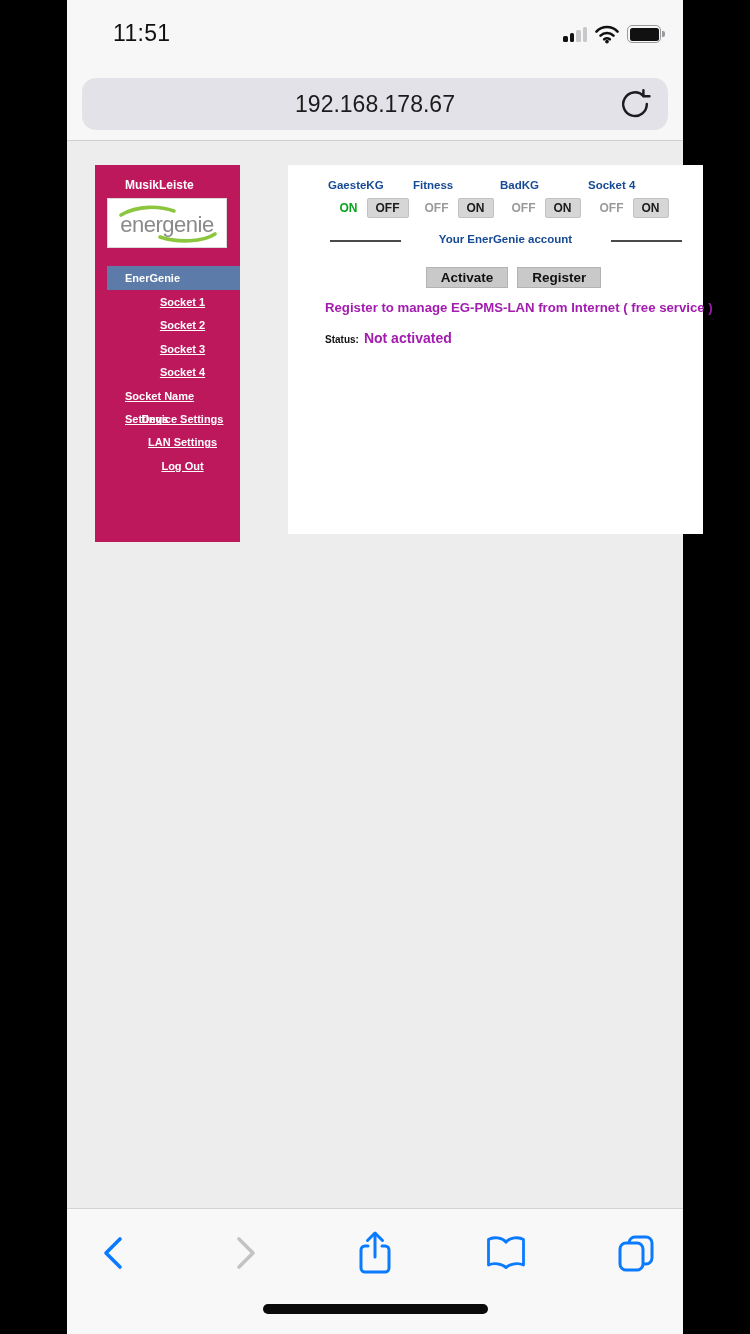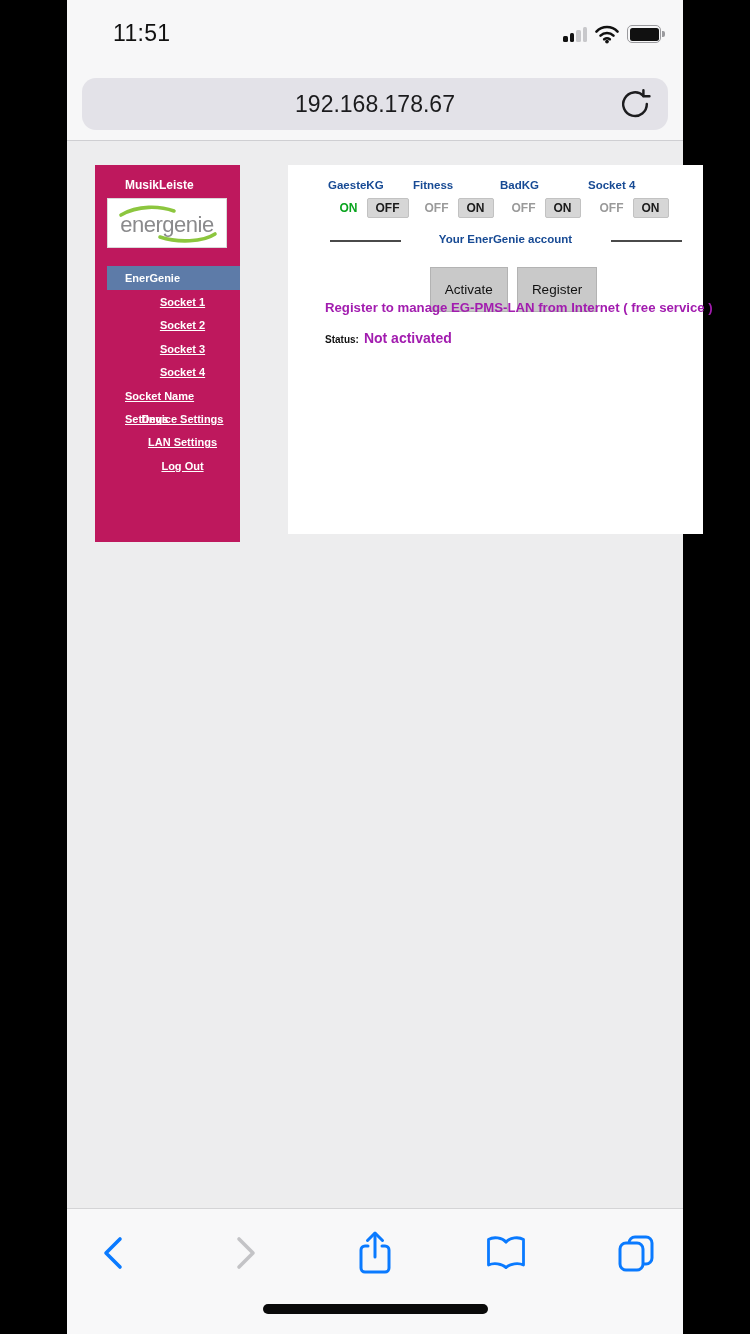--- a/index.html
+++ b/index.html
@@ -48,21 +48,21 @@
   .sstatus.on{color:#0aa41f;}
   .sstatus.off{color:#9a9a9a;}
   .sbtn{background:#d6d6d6;border:1px solid #c2c2c2;border-radius:2px;padding:2px 8px;font-size:12px;font-weight:700;color:#1a1a1a;cursor:pointer;}
 
   .acct-line{position:absolute;height:0;border-top:2px solid #4a4a4a;width:71px;}
   .acct-line.l{left:42px;top:75px;}
   .acct-line.r{left:323px;top:75px;}
   .acct-title{position:absolute;left:125px;top:68px;width:185px;text-align:center;font-size:11.5px;font-weight:700;color:#174a94;}
 
   .btnrow{position:absolute;left:18px;top:102px;width:100%;display:flex;justify-content:center;gap:9px;}
-  .graybtn{background:#c9c9c9;border:1px solid #b3b3b3;padding:14px 14px;font-size:13.5px;font-weight:400;color:#111;cursor:pointer;}
+  .graybtn{background:#c9c9c9;border:1px solid #b3b3b3;padding:2px 14px;font-size:13.5px;font-weight:700;color:#111;cursor:pointer;}
 
   .reginfo{position:absolute;left:37px;top:135px;font-size:13.2px;font-weight:700;color:#a21caf;white-space:nowrap;}
   .statusrow{position:absolute;left:37px;top:164px;white-space:nowrap;}
   .statuslbl{font-size:10px;font-weight:700;color:#111;}
   .statusval{font-size:14px;font-weight:700;color:#a21caf;margin-left:5px;}
 
   
   .toolbar{position:absolute;left:0;top:1208px;width:616px;height:126px;background:#f8f8f9;border-top:1px solid #d4d4d6;}
   .tbicons{position:absolute;left:0;top:20px;width:616px;display:flex;justify-content:space-between;padding:0 24px;}
   .tbicons .tbtn{width:46px;height:48px;display:flex;align-items:center;justify-content:center;cursor:pointer;}

